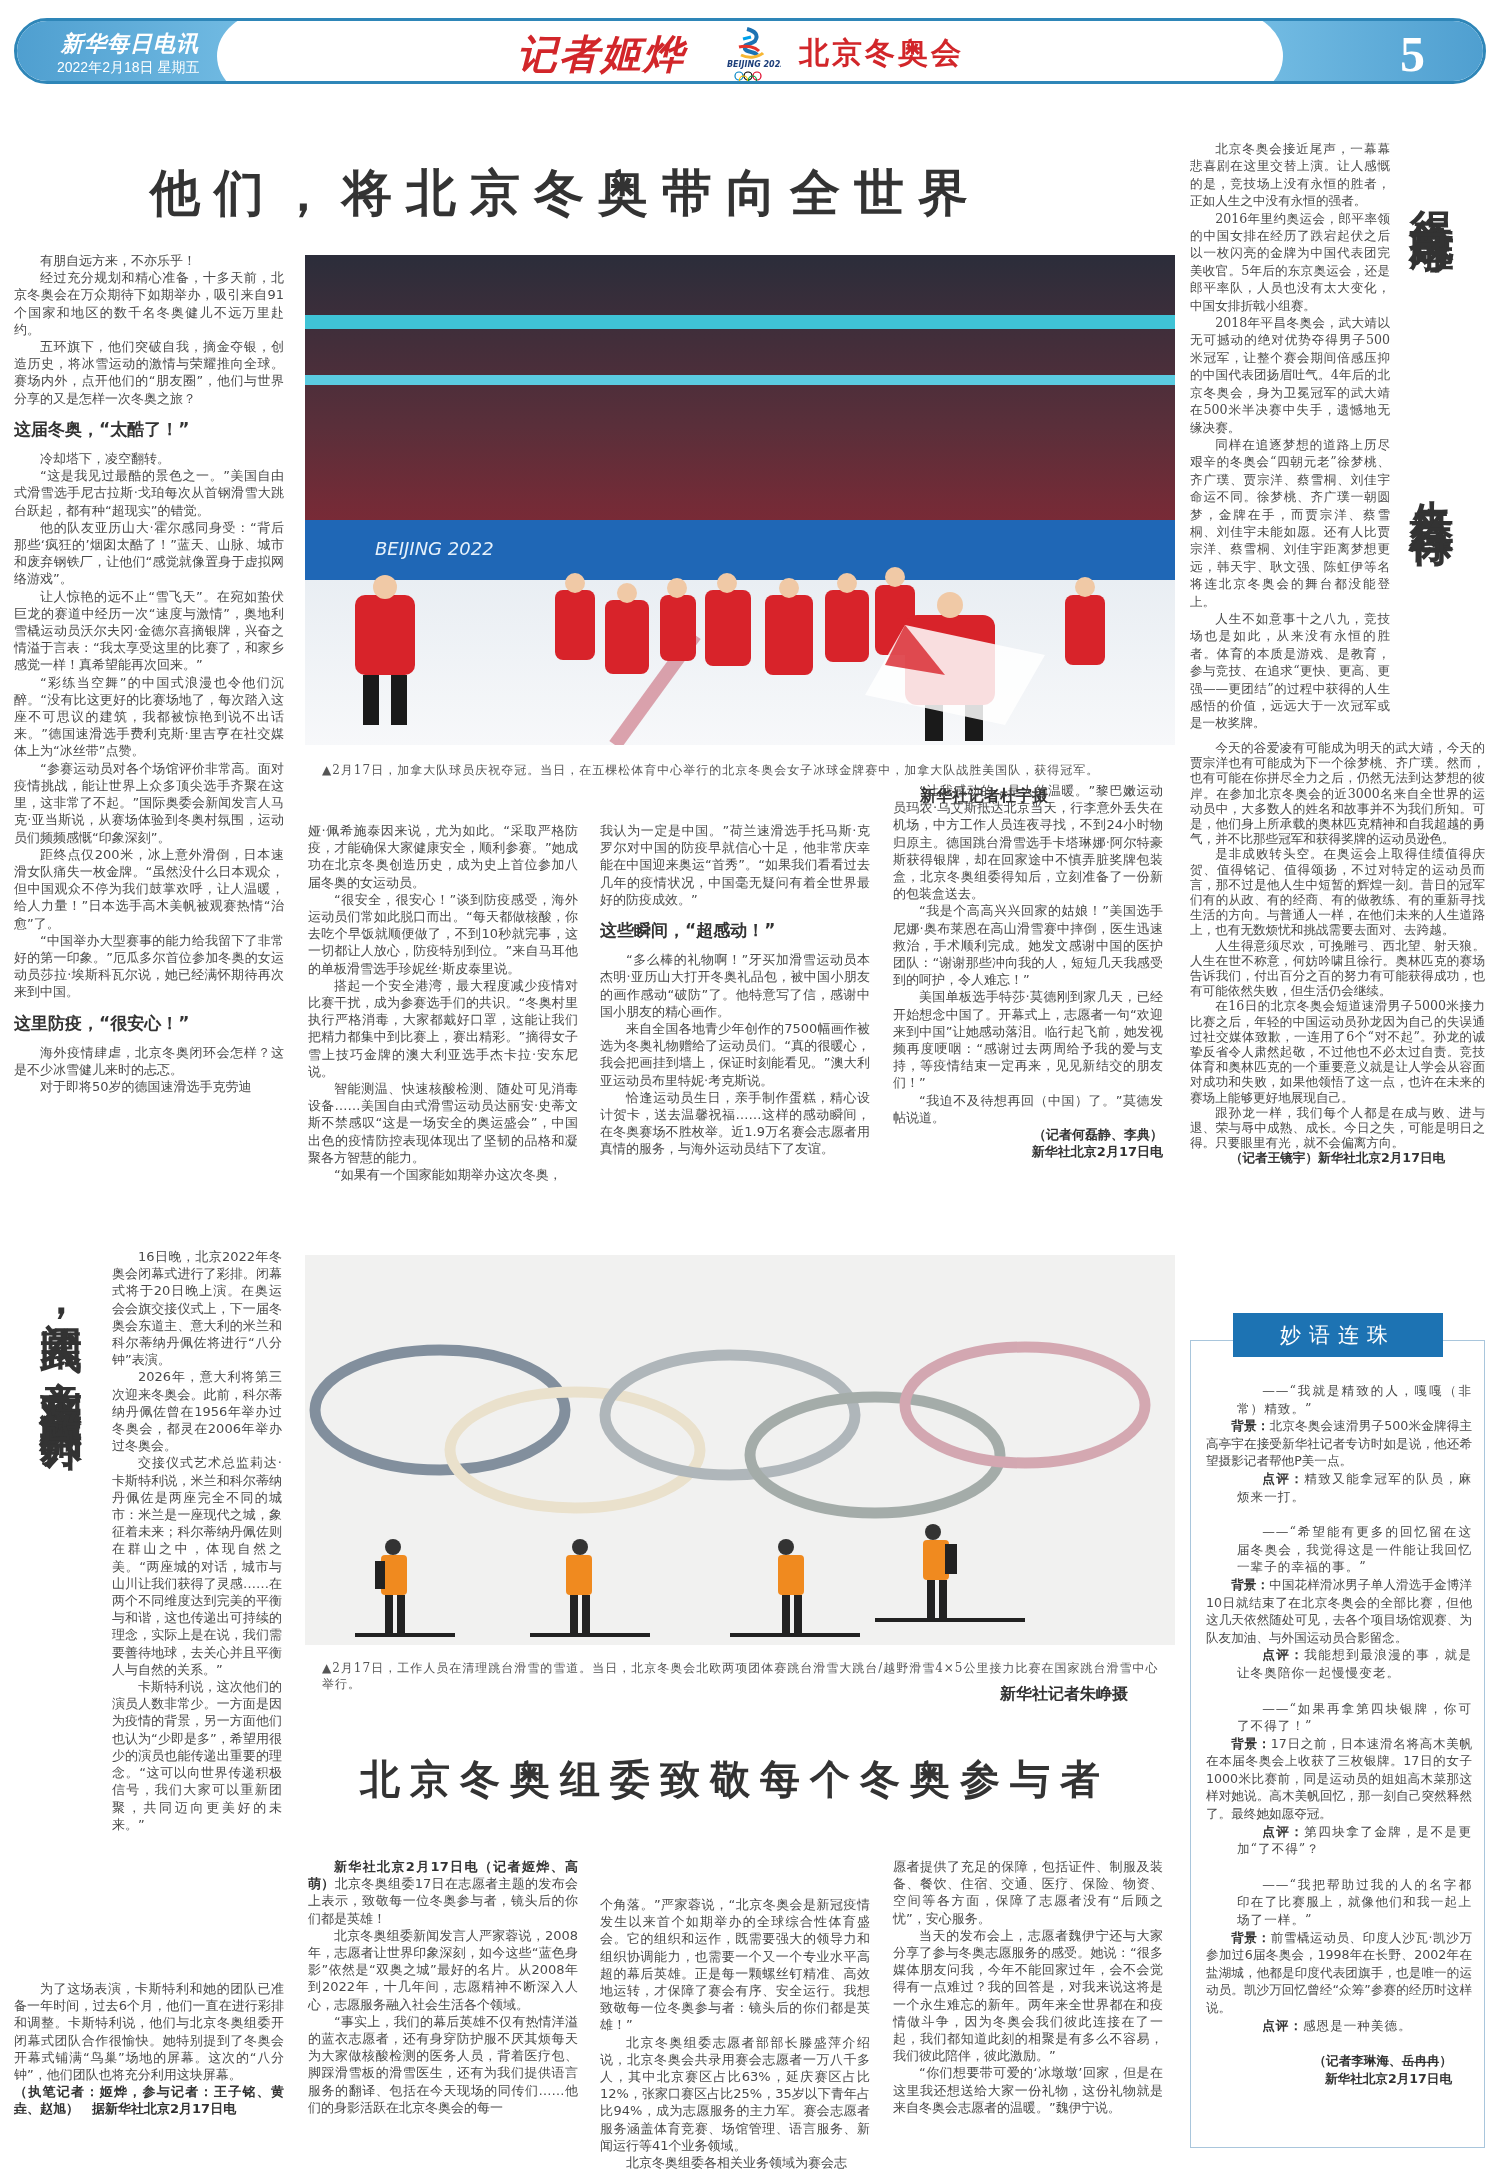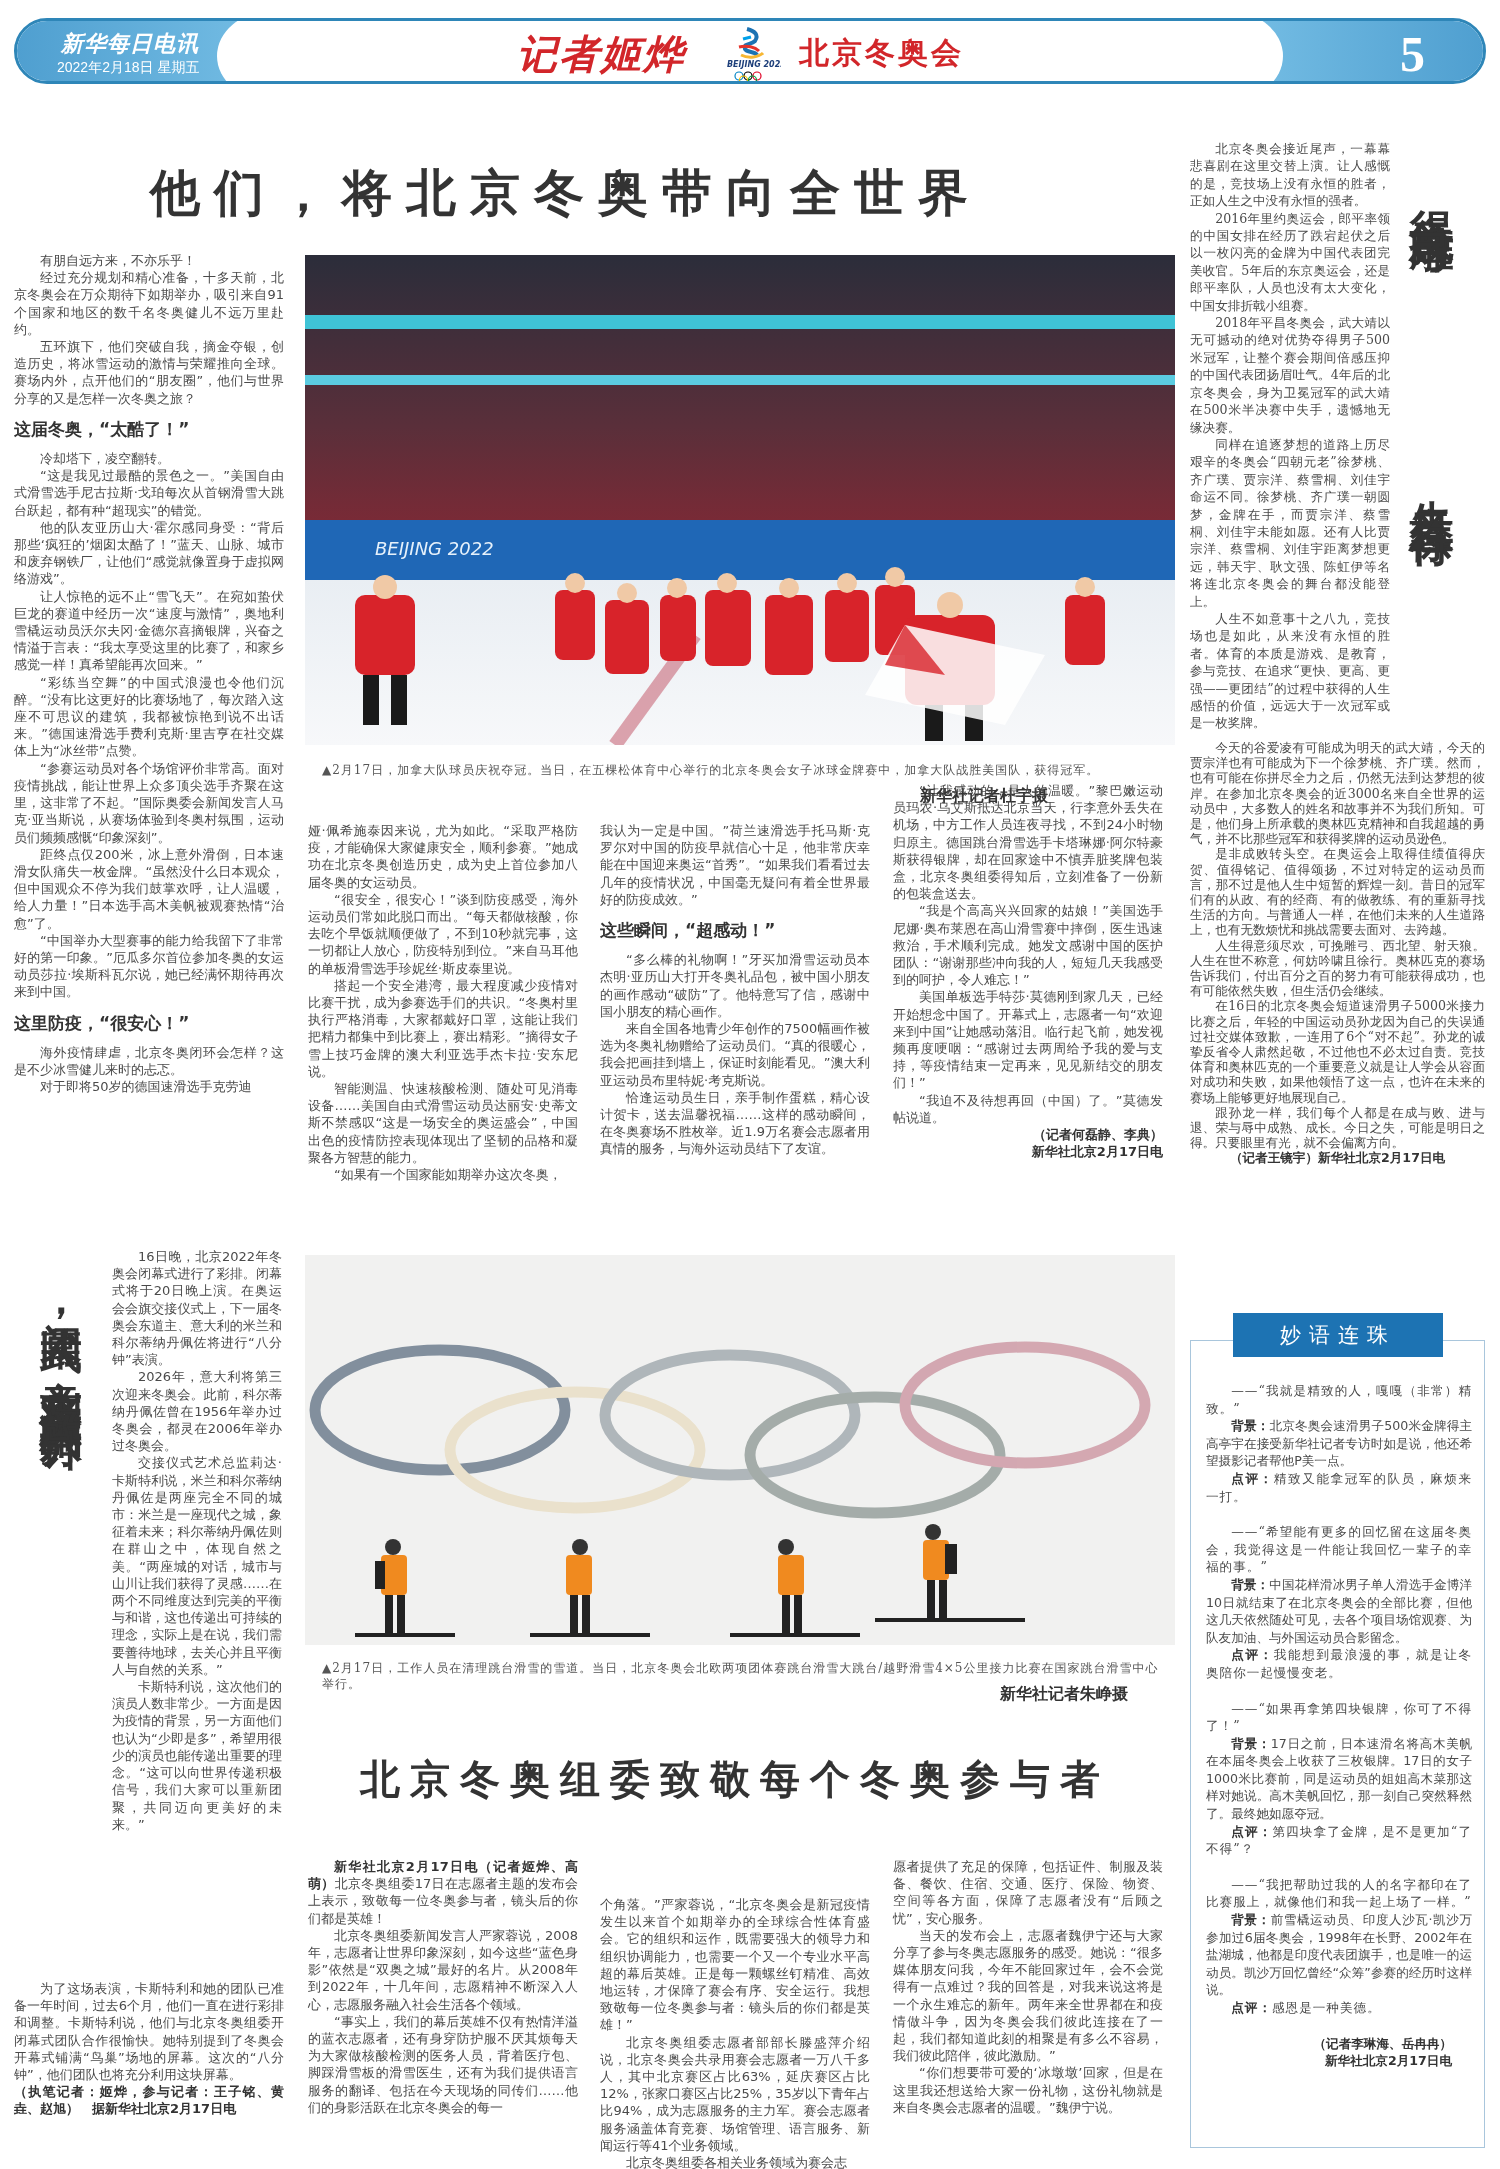--- a/index.html
+++ b/index.html
@@ -35,21 +35,21 @@
   .credit { font-size: 16px; font-weight: bold; color: #333; font-family: "DejaVu Sans", sans-serif; }
 
   
   .vhead { font-size: 44px; font-weight: bold; color: #333; writing-mode: vertical-rl; letter-spacing: 6px; font-family: "DejaVu Serif", serif; line-height: 1; }
 
   
   .quote-box { left: 1190px; top: 1340px; width: 295px; height: 808px; border: 1.5px solid #a9c6dc; }
   .quote-box-title { left: 1233px; top: 1313px; width: 210px; height: 44px; background: #1d73b3; color: #fff; text-align: center; font-size: 21px; font-weight: normal; letter-spacing: 8px; line-height: 44px; font-family: "DejaVu Sans", sans-serif; }
   .quote-inner { font-size: 12.6px; line-height: 17.6px; color: #4a4a4a; font-family: "DejaVu Sans", sans-serif; text-align: justify; }
   .quote-inner p { text-indent: 2em; }
-  .quote-inner .q { font-family: "DejaVu Serif", serif; letter-spacing: 1px; }
+  .quote-inner .q { font-family: "DejaVu Serif", serif; letter-spacing: 1px; margin-left: 31px; }
   .quote-inner .lbl { font-weight: bold; color: #333; }
   .quote-inner .gap { height: 18px; }
 
   .bottom-head { left: 360px; top: 1752px; font-size: 40px; font-weight: bold; letter-spacing: 10px; color: #333; font-family: "DejaVu Serif", serif; }
 </style>
 </head>
 <body>
 
 <div class="abs masthead">
   <div class="abs mh-left"></div>

